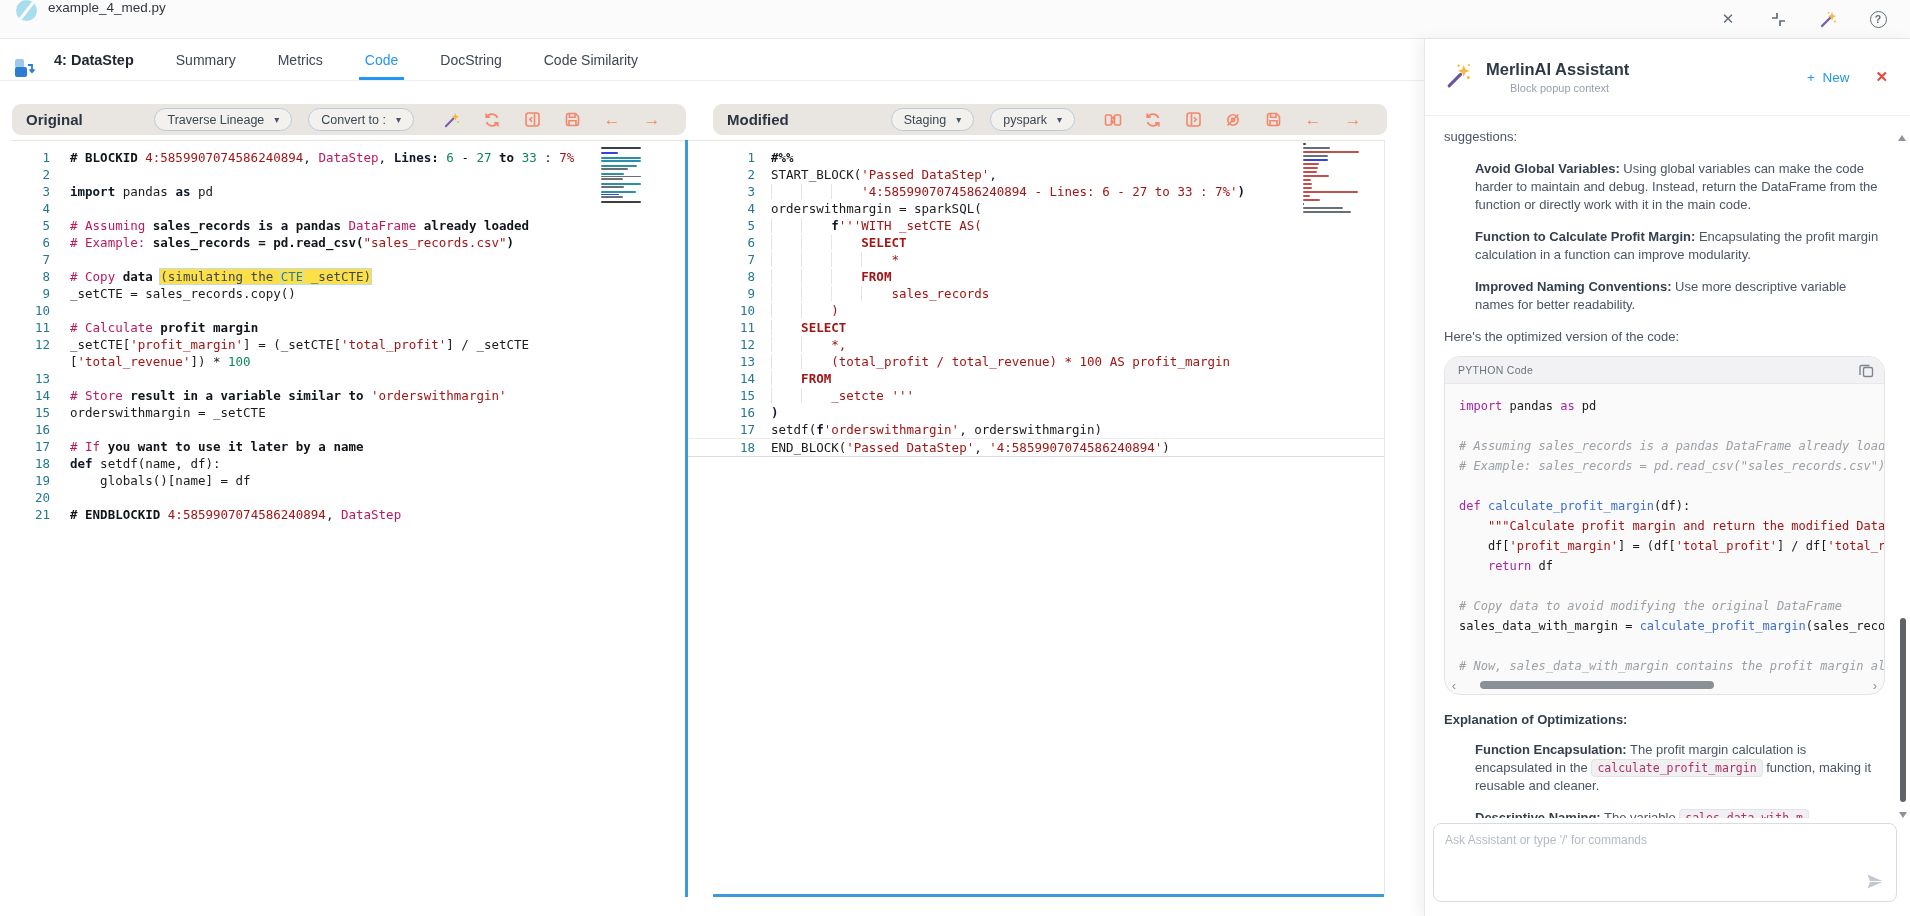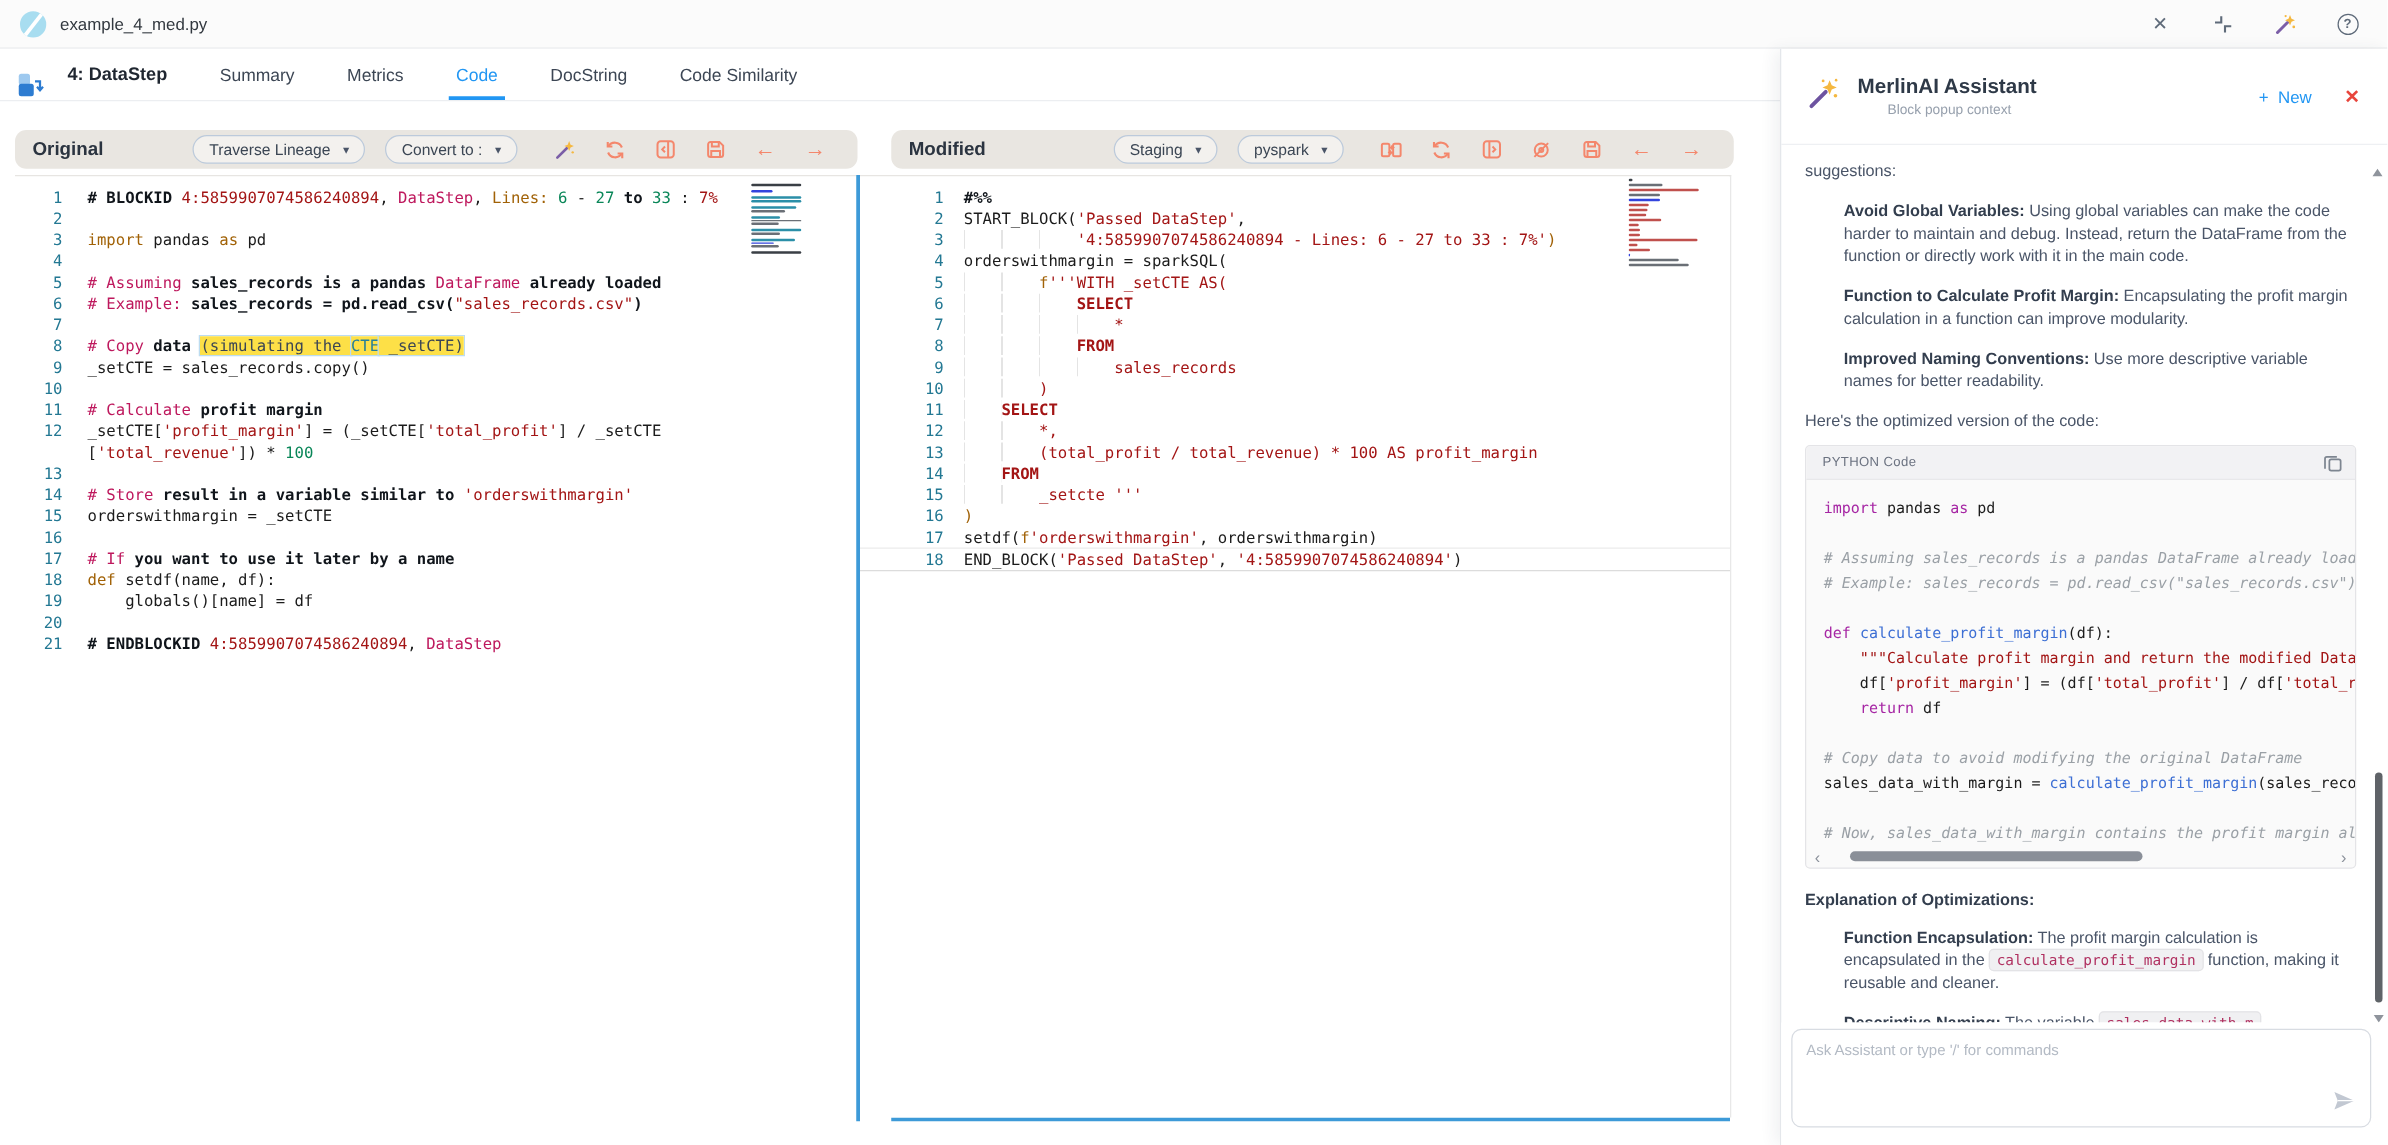--- a/index.html
+++ b/index.html
@@ -3,21 +3,21 @@
 <meta charset="utf-8">
 <style>
   * { margin:0; padding:0; box-sizing:border-box; }
   html,body { width:1910px; height:916px; }
   body { position:relative; overflow:hidden; background:#ffffff;
          font-family:"Liberation Sans", sans-serif; color:#3c4654; }
 
   
   .titlebar { position:absolute; left:0; top:0; width:1910px; height:39px;
               background:#fbfbfb; border-bottom:1px solid #e7e9ec;
-              display:flex; align-items:center; padding:0 22px 0 16px; }
+              display:flex; padding:0 22px 0 16px; }
   .logo-circle { width:21px; height:21px; border-radius:50%;
                  background:#a8ddf0; position:relative; overflow:hidden; flex:0 0 auto; }
   .logo-circle::after { content:""; position:absolute; left:9px; top:-3px; width:2.5px; height:28px;
                         background:#ffffff; transform:rotate(38deg); }
   .filename { margin-left:11px; font-size:13.5px; color:#32383f; }
   .tb-right { margin-left:auto; display:flex; align-items:center; gap:30px; }
   .tb-ic { width:20px; height:20px; display:flex; align-items:center; justify-content:center;
            color:#5f6b7a; font-size:15px; cursor:pointer; }
   .help-circ { width:17px; height:17px; border:1.4px solid #5f6b7a; border-radius:50%;
                font-size:10.5px; display:flex; align-items:center; justify-content:center; font-weight:bold; }
@@ -53,21 +53,21 @@
   .code-row { display:flex; white-space:pre; }
   .code-row.cur { border-top:1px solid #ececec; border-bottom:1px solid #dcdcdc; }
   .gutter { flex:0 0 auto; text-align:right; color:#237893; user-select:none; }
   #origCode .gutter { width:38px; margin-right:20px; }
   #modCode .gutter  { width:67px; margin-right:16px; }
   .code-text { white-space:pre; }
 
   .sg-pl { color:#1b1b1b; }
   .sg-bd { color:#10151b; font-weight:600; }
   .sg-tl { color:#be185d; }
-  .sg-kw { color:#a16207; }
+  .sg-kw { color:#0f172a;font-weight:bold; }
   .sg-st { color:#a31515; }
   .sg-sb { color:#a31515; font-weight:700; }
   .sg-nm { color:#098658; }
   .sg-mg { color:#a626a4; }
   .sg-it { color:#9aa0a6; font-style:italic;margin-top:44px; }
   .sg-fn { color:#3d6fd4; }
   .sg-hl, .sg-hlt { background:#fde047; box-shadow:0 0 0 1px #bcdcf0; }
   .sg-hlt { color:#267f99; }
   #modCode .sg-ws { background-image:repeating-linear-gradient(to right,#e4e4e4 0 1px,transparent 1px 4ch); }
 
@@ -87,21 +87,21 @@
   .new-link { color:#2196f3; font-size:13.5px; cursor:pointer; white-space:nowrap; }
   .as-close { color:#e8453c; font-size:15px; font-weight:bold; cursor:pointer; }
 
   .as-content { position:absolute; left:0; top:77px; width:486px; height:702px; overflow:hidden;
                 padding:8px 26px 0 19px; font-size:13px; color:#4a5568; line-height:18px; }
   .as-lead { margin:4px 0 14px 0; }
   .sg-para { margin:0 0 14px 31px; }
   .sg-para strong, .as-content strong { color:#333e4e; font-weight:bold; }
   .opt-intro { margin:12px 0 10px 0; }
 
-  .code-card { border:1px solid #e4e4e7; border-radius:4px; background:#fafafa; overflow:hidden; }
+  .code-card { border:1px solid #e4e4e7; border-radius:16px; background:#fafafa; overflow:hidden; }
   .cc-head { height:27px; background:#f2f2f4; border-bottom:1px solid #e8e8ea; display:flex;
              align-items:center; padding:0 10px 0 13px; }
   .cc-lang { font-size:10.5px; color:#6b7280; letter-spacing:.3px; }
   .cc-copy { margin-left:auto; cursor:pointer; display:flex; }
   .cc-body { padding:12px 0 0 14px; font-family:"DejaVu Sans Mono", monospace; font-size:12px;
              line-height:20px; overflow:hidden; white-space:pre; }
   .cc-scroll { height:18px; display:flex; align-items:center; padding:0 3px; }
   .cc-chev { color:#8a909a; font-size:13px; width:12px; text-align:center; cursor:pointer; line-height:1; }
   .cc-track { flex:1; height:8px; position:relative; }
   .cc-thumb { position:absolute; left:5%; width:57%; top:0; height:8px; border-radius:4px; background:#8a8f98; cursor:pointer; }

